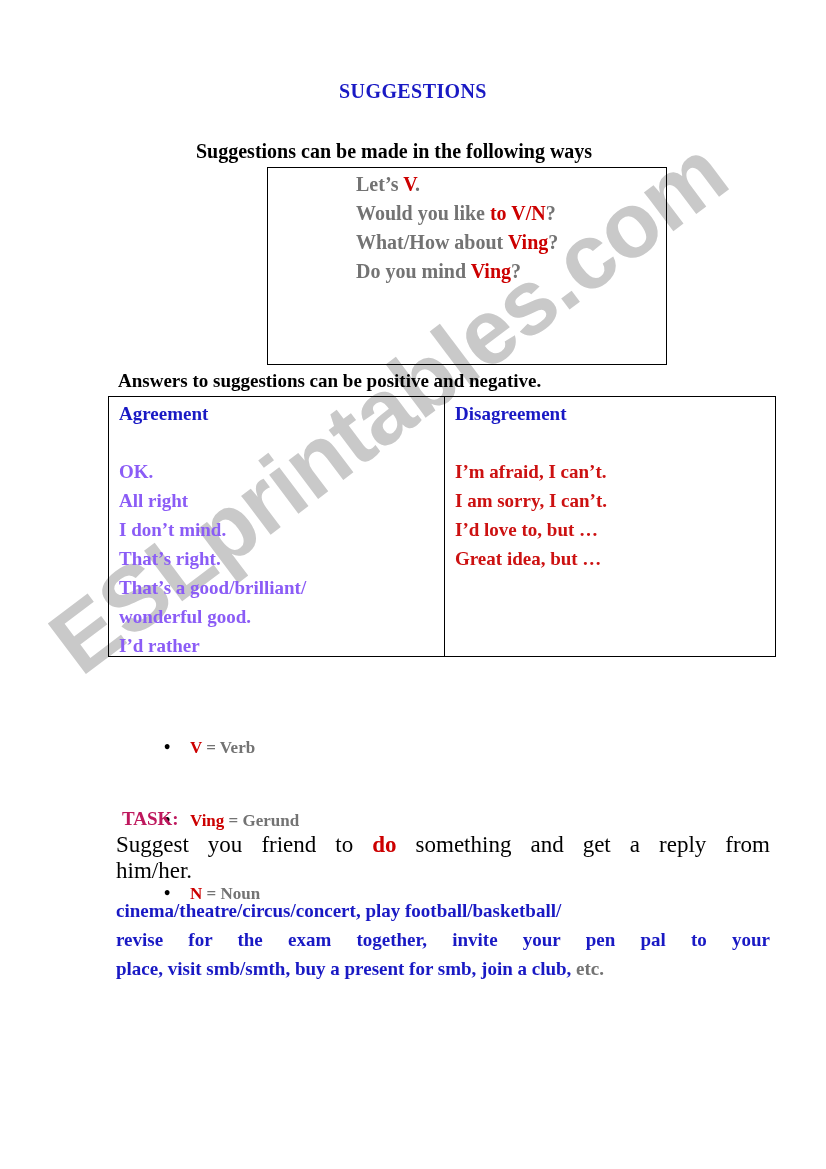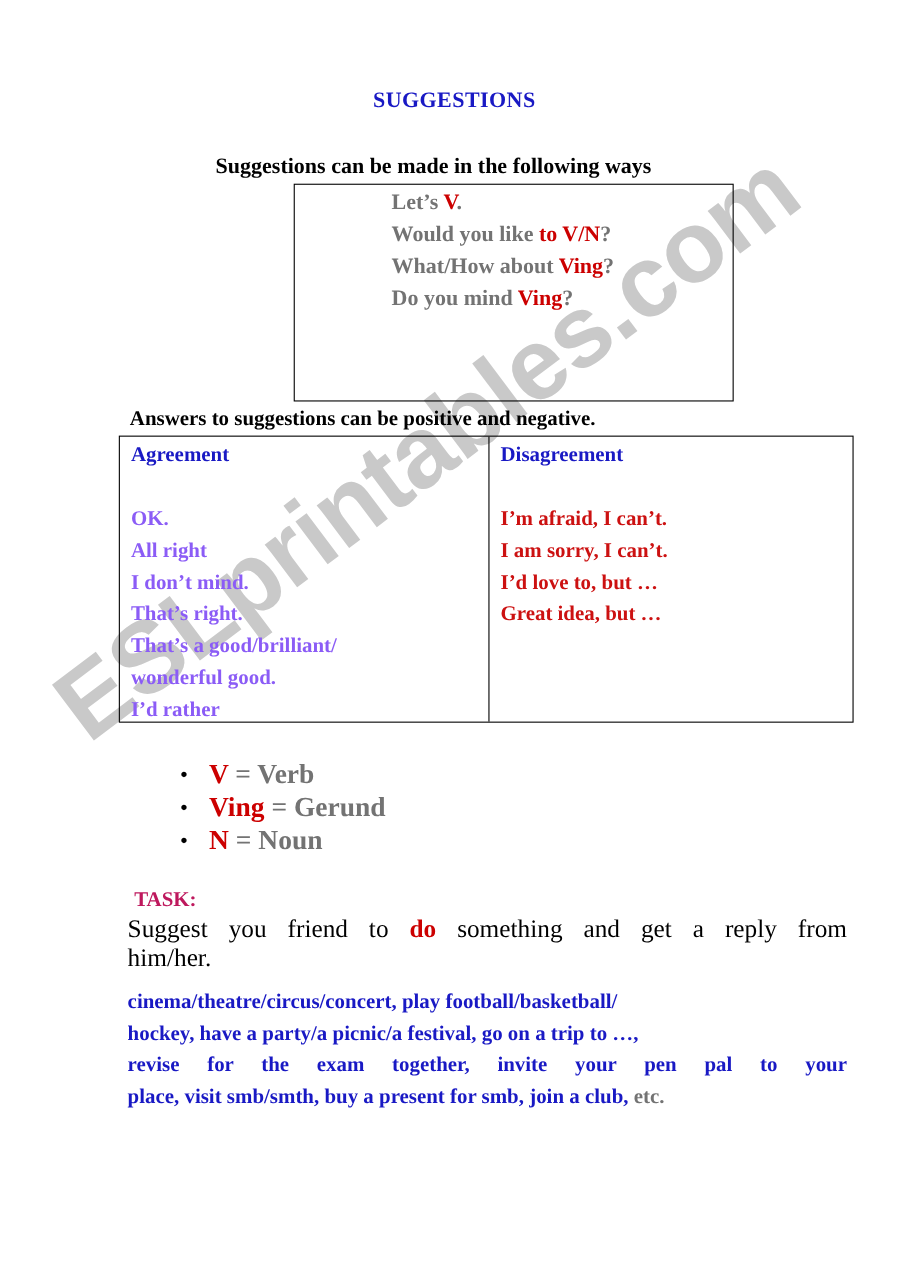--- a/index.html
+++ b/index.html
@@ -150,23 +150,24 @@
     left: 160px;
     top: 690px;
     list-style: none;
     margin: 0;
     padding: 0;
   }
   #key-list li {
     position: relative;
     padding-left: 30px;
     font-weight: bold;
-    font-size: 25px;
+    font-size: 17px;
     line-height: 30px;
     white-space: nowrap;
+    margin-top: 43px;
   }
   #key-list li::before {
     content: "\2022";
     position: absolute;
     left: 4px;
     top: -1px;
     font-size: 18px;
     color: #000000;
   }
 
@@ -295,19 +296,18 @@
 
     <div id="task-body">
       <p>
         <span class="justify-line"><span>Suggest  you  friend  to  </span><span class="red bold">do</span><span>  something  and  get  a  reply  from</span></span>
         <span class="vline">him/her.</span>
       </p>
     </div>
 
     <div id="verbs-block">
       <span class="vline phrase-blue">cinema/theatre/circus/concert, play football/basketball/</span>
-      <span class="vline phrase-blue">hockey, have a party/a picnic/a festival, go on a trip to …,</span>
       <span class="vline-just phrase-blue">revise  for  the  exam  together,   invite  your  pen  pal  to  your</span>
       <span class="vline"><span class="phrase-blue">place, visit smb/smth, buy a present for smb, join a club,</span><span class="black bold"> etc.</span></span>
     </div>
 
   </div>
 </div>
 
 </body></html>

